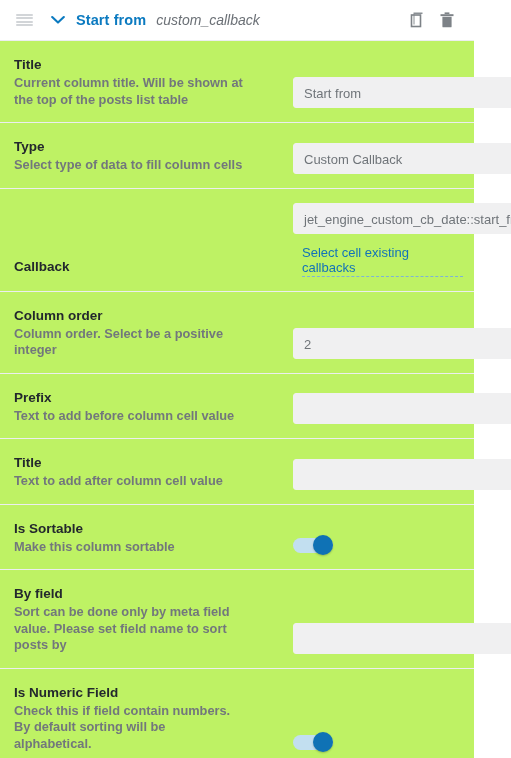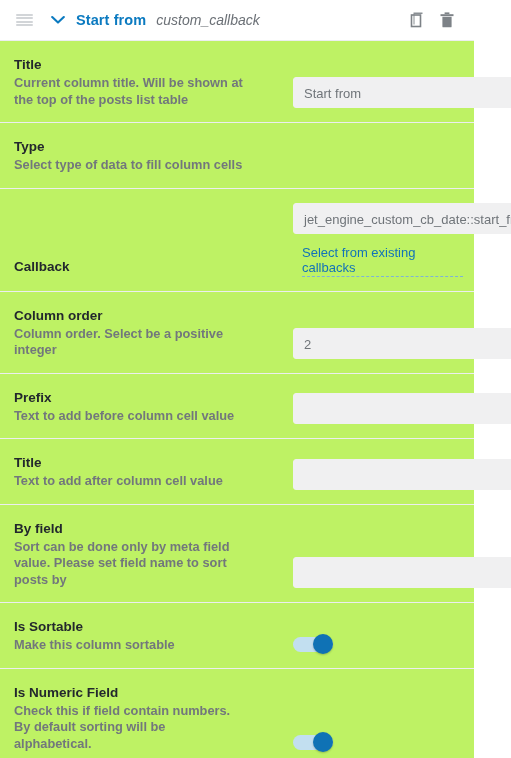--- a/index.html
+++ b/index.html
@@ -239,29 +239,32 @@
     <div class="row-control">
       <div class="text-input">Start from</div>
     </div>
   </div>
 
   <div class="row">
     <div class="row-label">
       <div class="row-title">Type</div>
       <div class="row-desc">Select type of data to fill column cells</div>
     </div>
+    <div class="row-control">
+      <div class="text-input">Custom Callback</div>
+    </div>
   </div>
 
   <div class="row">
     <div class="row-label">
       <div class="row-title">Callback</div>
     </div>
     <div class="row-control">
       <div class="text-input">jet_engine_custom_cb_date::start_from::F j,</div>
-      <span class="link-callbacks">Select from existing callbacks</span>
+      <span class="link-callbacks">Select cell existing callbacks</span>
     </div>
   </div>
 
   <div class="row">
     <div class="row-label">
       <div class="row-title">Column order</div>
       <div class="row-desc">Column order. Select be a positive integer</div>
     </div>
     <div class="row-control">
       <div class="text-input">2</div>
@@ -275,30 +278,20 @@
     </div>
     <div class="row-control">
       <div class="text-input"></div>
     </div>
   </div>
 
   <div class="row">
     <div class="row-label">
       <div class="row-title">Title</div>
       <div class="row-desc">Text to add after column cell value</div>
-    </div>
-    <div class="row-control">
-      <div class="text-input"></div>
-    </div>
-  </div>
-
-  <div class="row">
-    <div class="row-label">
-      <div class="row-title">By field</div>
-      <div class="row-desc">Sort can be done only by meta field value. Please set field name to sort posts by</div>
     </div>
     <div class="row-control">
       <div class="text-input"></div>
     </div>
   </div>
 
   <div class="row">
     <div class="row-label">
       <div class="row-title">Is Sortable</div>
       <div class="row-desc">Make this column sortable</div>
@@ -306,20 +299,30 @@
     <div class="row-control">
       <span class="toggle">
         <span class="track"></span>
         <span class="knob"></span>
       </span>
     </div>
   </div>
 
   <div class="row">
     <div class="row-label">
+      <div class="row-title">By field</div>
+      <div class="row-desc">Sort can be done only by meta field value. Please set field name to sort posts by</div>
+    </div>
+    <div class="row-control">
+      <div class="text-input"></div>
+    </div>
+  </div>
+
+  <div class="row">
+    <div class="row-label">
       <div class="row-title">Is Numeric Field</div>
       <div class="row-desc">Check this if field contain numbers. By default sorting will be alphabetical.</div>
     </div>
     <div class="row-control">
       <span class="toggle">
         <span class="track"></span>
         <span class="knob"></span>
       </span>
     </div>
   </div>

